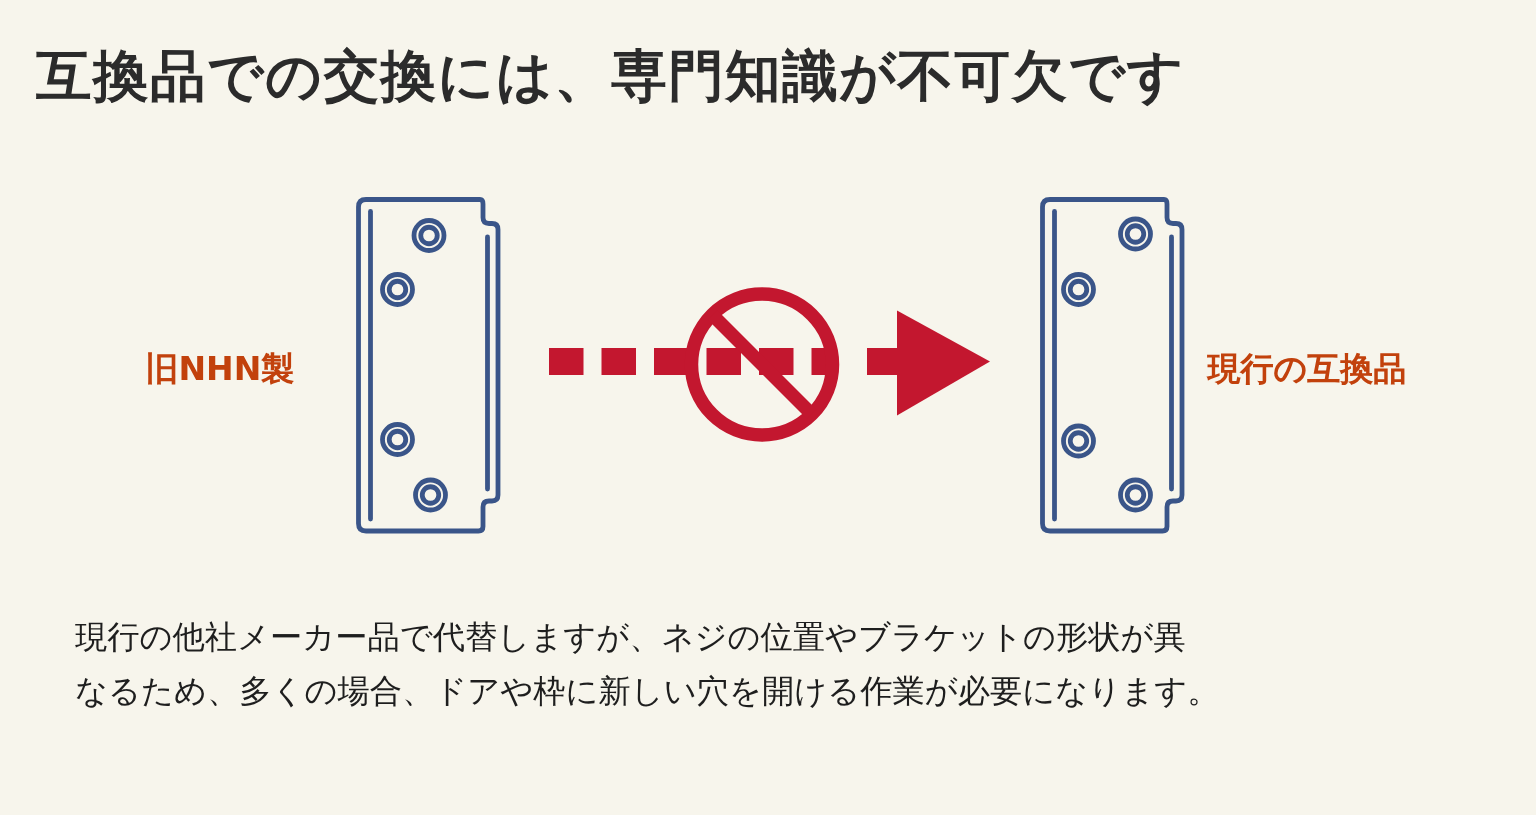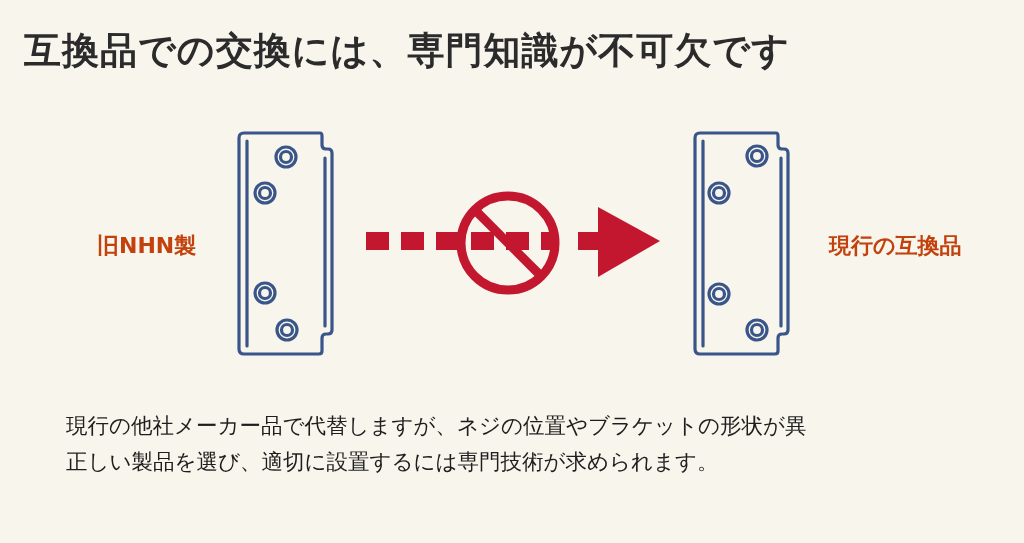--- a/index.html
+++ b/index.html
@@ -12,27 +12,27 @@
   .title {
     position:absolute; left:24px; top:26px;
     font-size:37px; font-weight:bold; color:#2b2b2b;
     letter-spacing:1px; white-space:nowrap;
   }
   .label {
     position:absolute; font-size:22px; font-weight:bold; color:#c2410c;
     white-space:nowrap;
   }
   .label-left { left:97px; top:231px; }
-  .label-right { left:805px; top:231px;margin-left:24px; }
+  .label-right { left:805px; top:231px; }
   svg.diagram { position:absolute; left:0; top:0; }
   .body-text {
     position:absolute; left:50px; top:408px; width:940px;
     font-size:21.5px; line-height:36px; color:#1e1e1e;
   }
-  .body-text div { white-space:nowrap;margin-left:16px; }
+  .body-text div { white-space:nowrap; }
 </style>
 </head>
 <body>
 
 <div class="title">互換品での交換には、専門知識が不可欠です</div>
 
 <svg class="diagram" width="1024" height="543" viewBox="0 0 1024 543">
 
   <g fill="none" stroke="#3a5589" stroke-width="3.2" stroke-linejoin="round" stroke-linecap="round">
     <path d="M244 133 H320 Q322 133 322 136 V145 Q322 149 326 149 H328 Q332 149 332 153 V330 Q332 334 328 334 H326 Q322 334 322 338 V351 Q322 354 319 354 H244 Q239 354 239 349 V138 Q239 133 244 133 Z"></path>
@@ -77,14 +77,14 @@
     <circle cx="757" cy="330" r="10"></circle>
       <circle cx="757" cy="330" r="5.5"></circle>
   </g>
 </svg>
 
 <div class="label label-left">旧NHN製</div>
 <div class="label label-right">現行の互換品</div>
 
 <div class="body-text">
   <div>現行の他社メーカー品で代替しますが、ネジの位置やブラケットの形状が異</div>
-  <div>正しい製品を選び、適切に設置するには専門技術が求められます。</div>
+  <div>なるため、多くの場合、ドアや枠に新しい穴を開ける作業が必要になります。</div>
 </div>
 
 </body></html>

